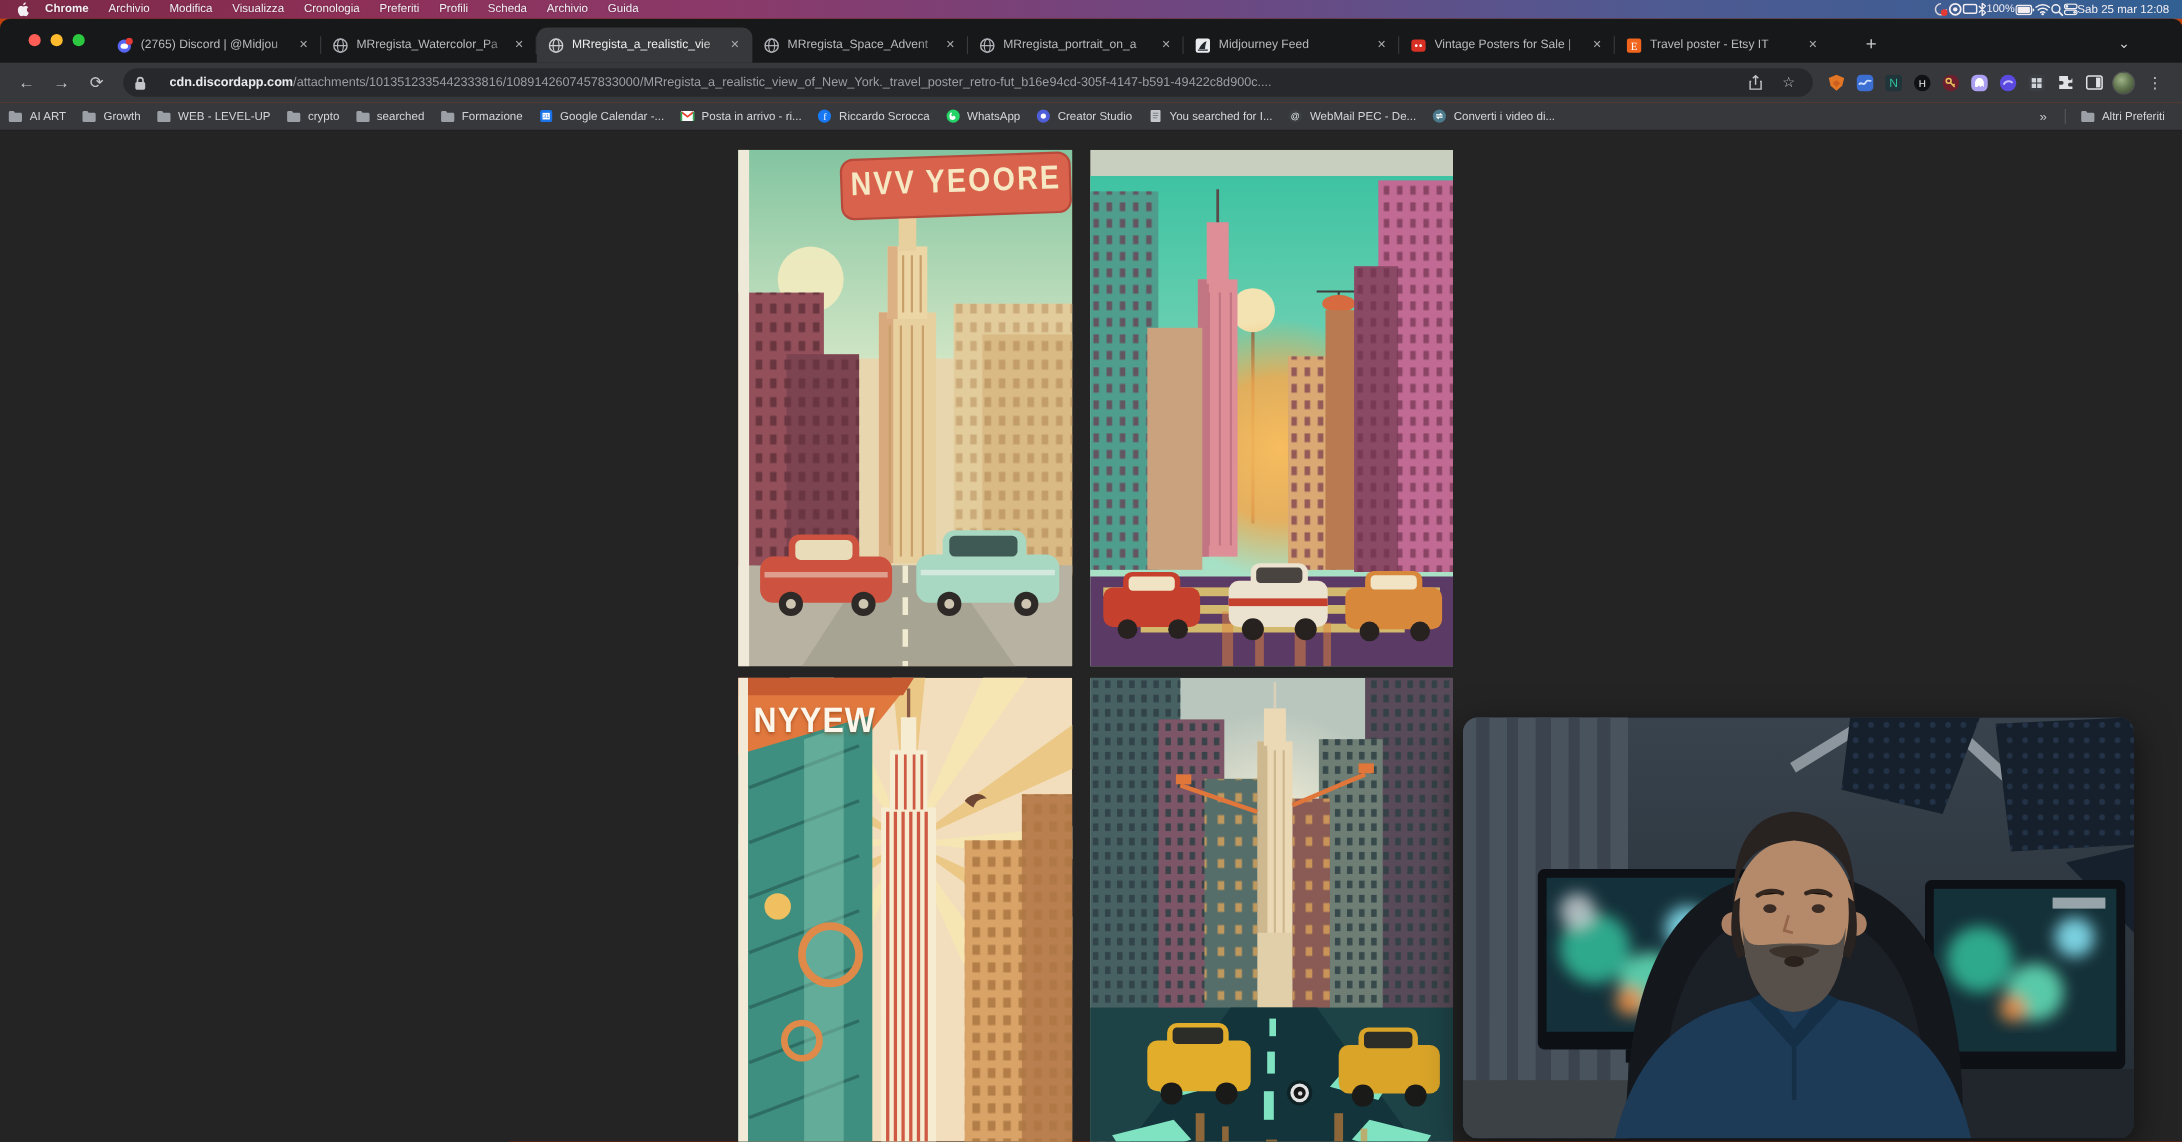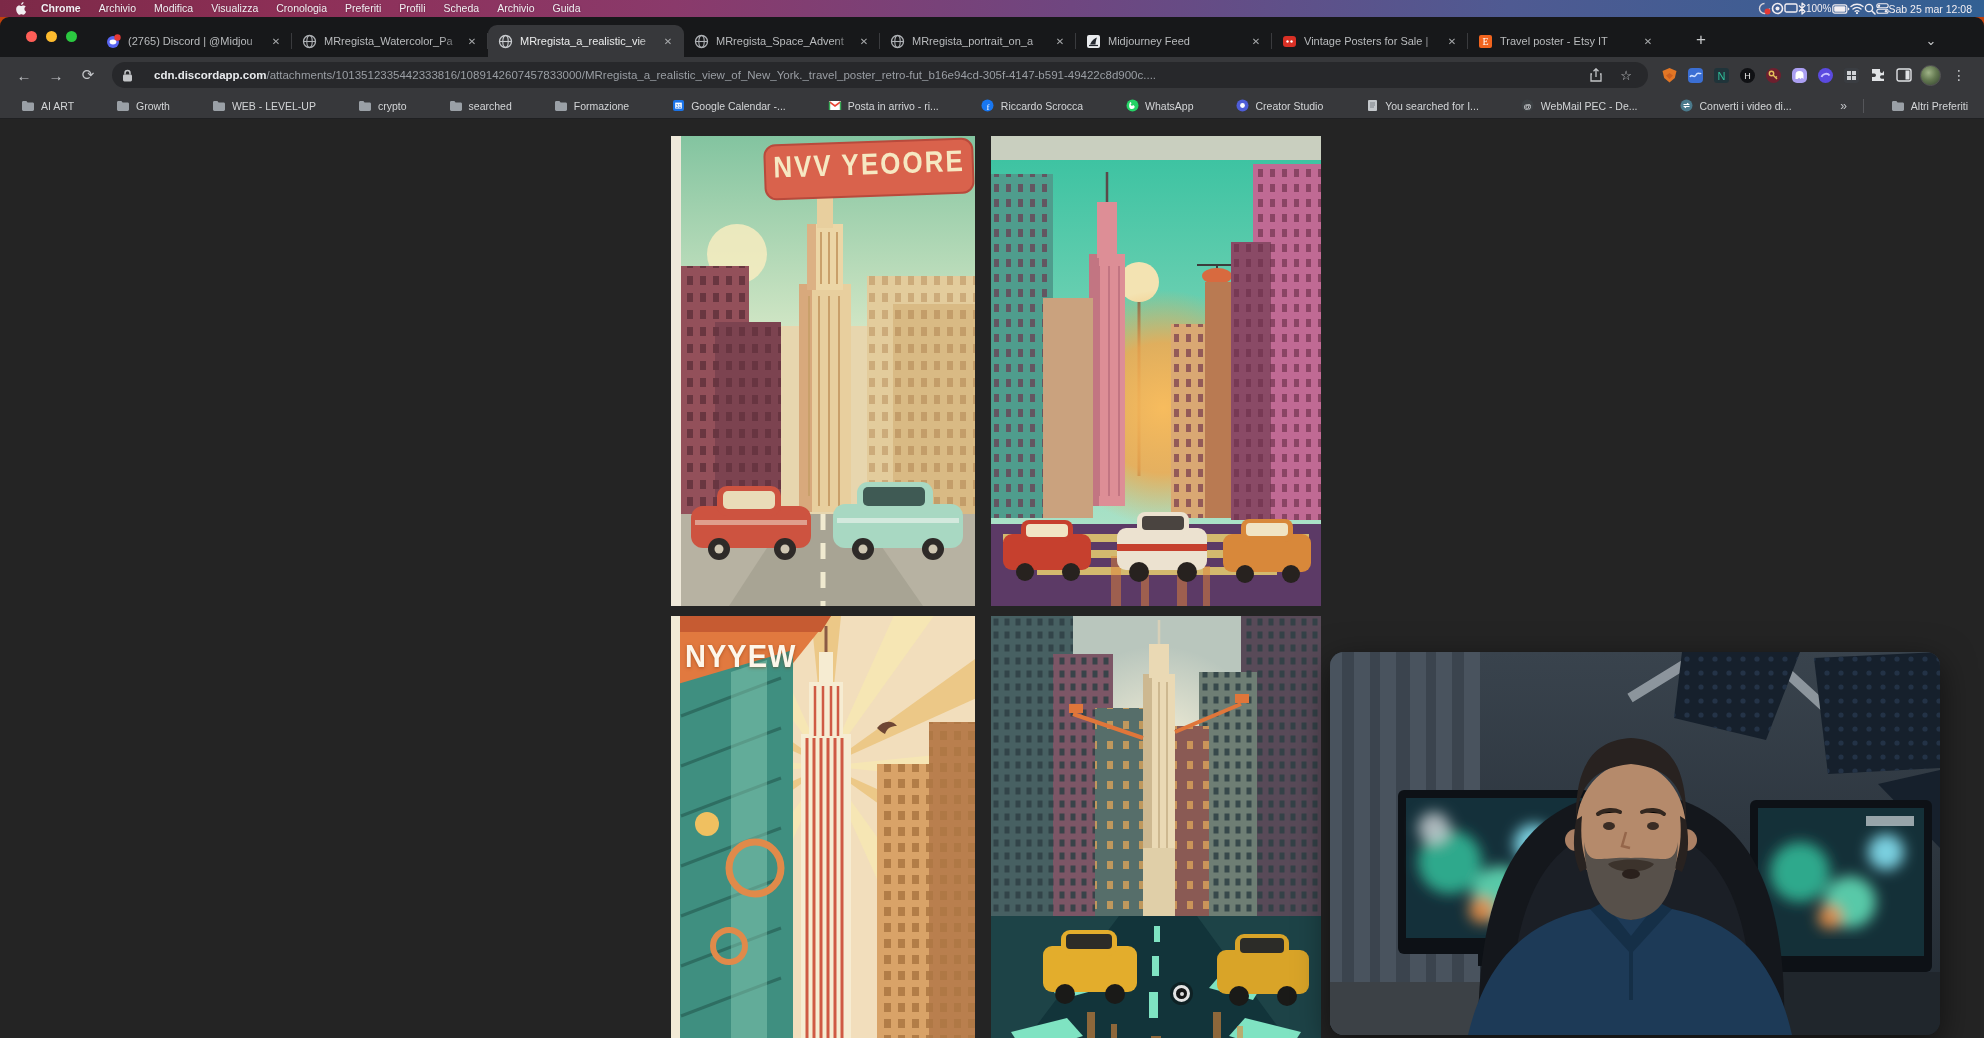--- a/index.html
+++ b/index.html
@@ -57,21 +57,21 @@
     color:#c3c5c8; margin-left:6px; font-size:13px; }
   .extrow { display:flex; align-items:center; gap:7px; margin-left:12px; }
   .ext { width:19px; height:19px; display:flex; align-items:center; justify-content:center; }
   .avatar { width:21px; height:21px; border-radius:50%;
     background:radial-gradient(circle at 40% 35%,#9fb387 0%,#657a52 45%,#31402e 100%); border:1px solid #555; }
   .dots { color:#c3c5c8; font-size:14px; letter-spacing:0; padding:0 4px; }
 
   
   .bmbar { position:absolute; left:0; top:93px; width:1984px; height:26px; background:#37383b;
     border-bottom:1px solid #1f2022; display:flex; align-items:center; font-size:10.5px; color:#d3d5d7; }
-  .bm { display:flex; align-items:center; gap:6px; padding:0 21px; white-space:nowrap; height:20px; border-radius:5px; }
+  .bm { display:flex; align-items:center; gap:6px; padding:0 7px; white-space:nowrap; height:20px; border-radius:5px; }
   .bmicon { width:14px; height:14px; display:flex; align-items:center; justify-content:center; }
   .bm-right { margin-left:auto; display:flex; align-items:center; }
   .bm-overflow { padding:0 10px; color:#c3c5c8; font-size:12px; }
   .bmdiv { width:1px; height:14px; background:#55565a; margin:0 6px; }
 
   
   .content { position:absolute; left:0; top:119px; width:1984px; height:919px; background:#242424; overflow:hidden; }
   .grid { position:absolute; left:671px; top:17px; width:650px; height:902px; overflow:hidden; }
   .poster { position:absolute; overflow:hidden; background:#111; }
   .poster svg { display:block; width:100%; height:100%; }

